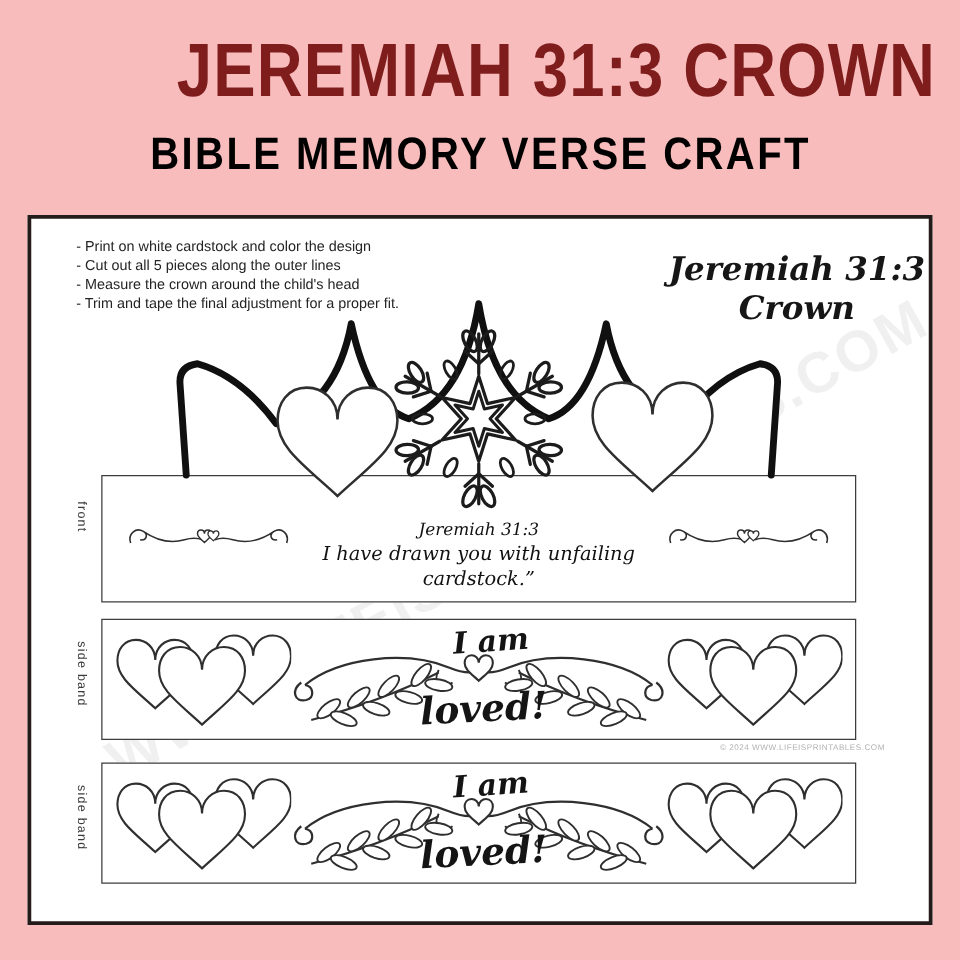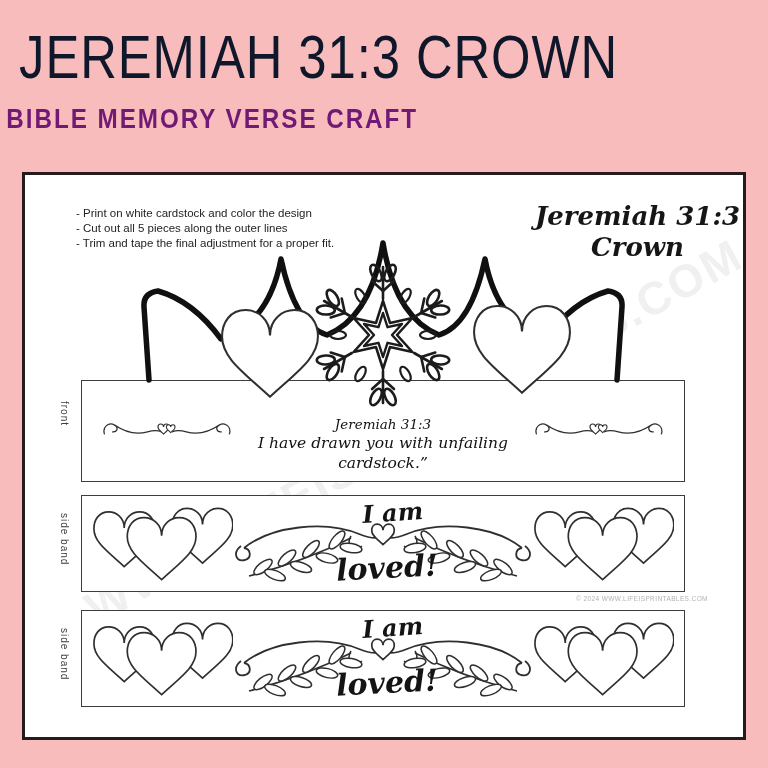--- a/index.html
+++ b/index.html
@@ -1,31 +1,31 @@
 <!DOCTYPE html>
 <html><head>
 <meta charset="utf-8">
 <style>
   html,body{margin:0;padding:0;}
   .canvas{position:relative;width:768px;height:768px;background:#f8bcbc;overflow:hidden;
           font-family:"Liberation Sans",sans-serif;}
   
-  .hdr-title{position:absolute;top:26px;left:0;width:768px;text-align:left;margin:0;
-             font-weight:400;font-size:54px;color:#0f172a;letter-spacing:1px;}
+  .hdr-title{position:absolute;top:26px;left:0;width:768px;text-align:right;margin:0;
+             font-weight:700;font-size:54px;color:#7f1d1d;letter-spacing:1px;}
   .hdr-title span{display:inline-block;transform:scale(0.94,1.12);}
-  .hdr-sub{position:absolute;top:104px;left:0;width:768px;text-align:left;margin:0;
-           font-weight:900;font-size:25px;color:#701a75;letter-spacing:2px;}
+  .hdr-sub{position:absolute;top:104px;left:0;width:768px;text-align:center;margin:0;
+           font-weight:900;font-size:33px;color:#000000;letter-spacing:2px;}
   .hdr-sub span{display:inline-block;transform:scale(0.97,1.1);}
   
   .sheet{position:absolute;left:22px;top:172px;width:724px;height:568px;background:#ffffff;
          border:3px solid #231c1a;box-sizing:border-box;}
   .watermark{position:absolute;left:20px;top:238px;width:706px;text-align:center;
              transform:rotate(-29deg);font-weight:bold;font-size:46px;letter-spacing:2px;
              color:rgba(40,40,40,0.07);white-space:nowrap;z-index:1;user-select:none;}
-  .instructions{position:absolute;left:36px;top:16px;margin:15px;padding:0;list-style:none;
+  .instructions{position:absolute;left:36px;top:16px;margin:0;padding:0;list-style:none;
                 font-size:11.5px;line-height:15px;color:#242424;z-index:2;}
   .corner-title{position:absolute;left:505px;top:26px;width:215px;text-align:center;
                 font-family:"DejaVu Serif",serif;font-style:italic;font-weight:600;
                 font-size:26px;line-height:31px;color:#161616;z-index:2;}
   .footer{position:absolute;left:551px;top:420px;font-size:6.5px;letter-spacing:0.4px;
           color:#b2b2b2;z-index:2;}
   
   .band{position:absolute;left:56px;width:604px;background:#fff;border:1.5px solid #3d3d3d;
         box-sizing:border-box;display:flex;align-items:center;z-index:2;}
   .front-band{top:205px;height:102px;justify-content:space-between;padding:0 20px;}
@@ -124,20 +124,21 @@
   <h1 class="hdr-title"><span>JEREMIAH 31:3 CROWN</span></h1>
   <h2 class="hdr-sub"><span>BIBLE MEMORY VERSE CRAFT</span></h2>
 
   <div class="sheet">
 
     <div class="watermark">WWW.LIFEISPRINTABLES.COM</div>
 
     <ul class="instructions">
       <li>- Print on white cardstock and color the design</li>
       <li>- Cut out all 5 pieces along the outer lines</li>
+      <li>- Measure the crown around the child's head</li>
       <li>- Trim and tape the final adjustment for a proper fit.</li>
     </ul>
 
     <div class="corner-title">
       <div>Jeremiah 31:3</div>
       <div>Crown</div>
     </div>
 
     <div class="band-label lbl-front">front</div>
     <div class="band front-band">

